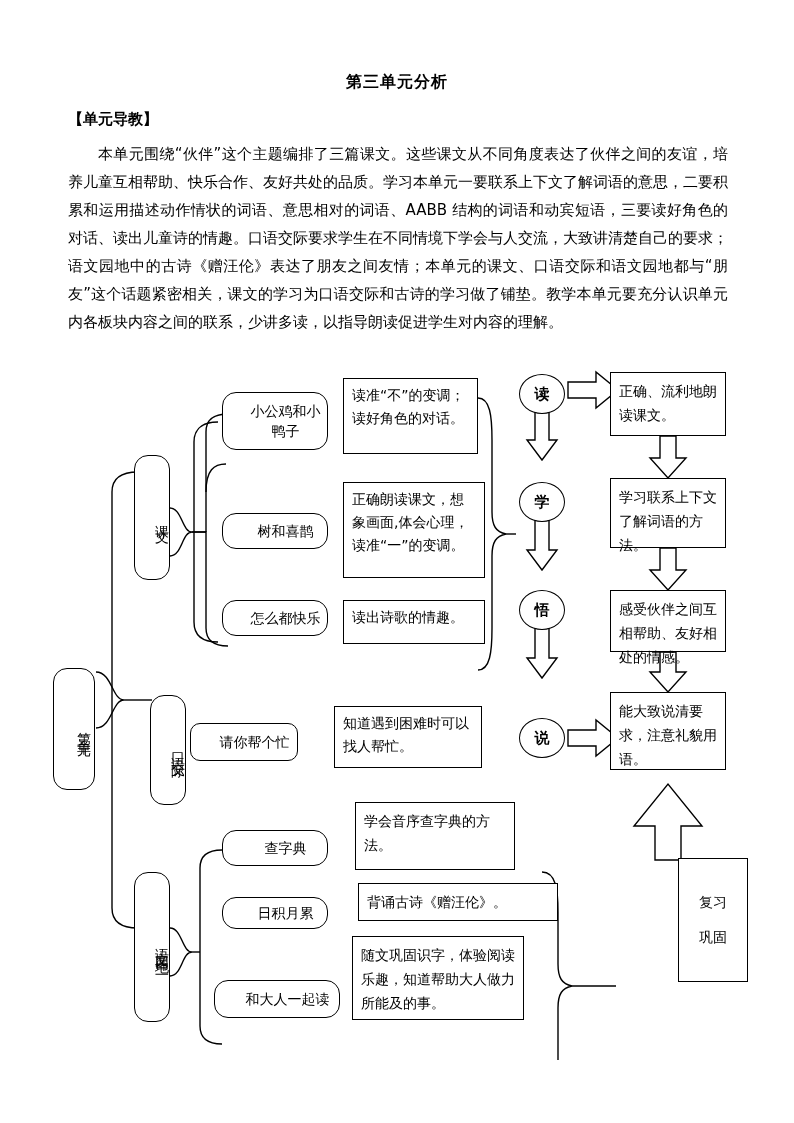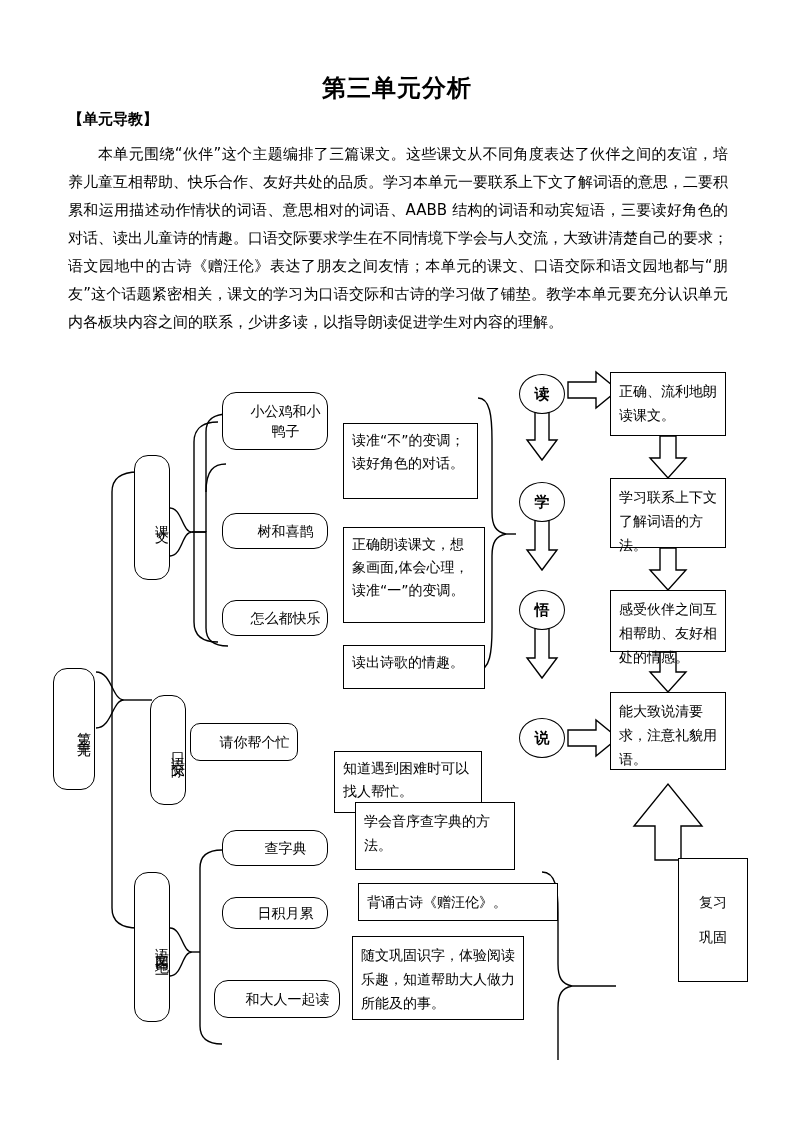--- a/index.html
+++ b/index.html
@@ -21,21 +21,21 @@
     height: 1123px;
   }
 
   
   .doc-title {
     position: absolute;
     left: 0;
     top: 72px;
     width: 794px;
     text-align: center;
-    font-size: 24px;
+    font-size: 16px;
     font-weight: bold;
     letter-spacing: 1px;
   }
   .section-label {
     position: absolute;
     left: 68px;
     top: 110px;
     font-size: 15px;
     font-weight: bold;
   }
@@ -82,21 +82,20 @@
     text-orientation: upright;
     letter-spacing: 4px;
     line-height: 26px;
   }
   .node.txt {
     display: block;
     text-align: left;
     padding: 5px 7px 5px 8px;
     font-size: 14px;
     line-height: 23px;
-    margin-top: 45px;
   }
   .node.txtc {
     display: block;
     text-align: left;
     padding: 6px 8px;
     font-size: 14px;
     line-height: 24px;
   }
   .circ {
     position: absolute;

